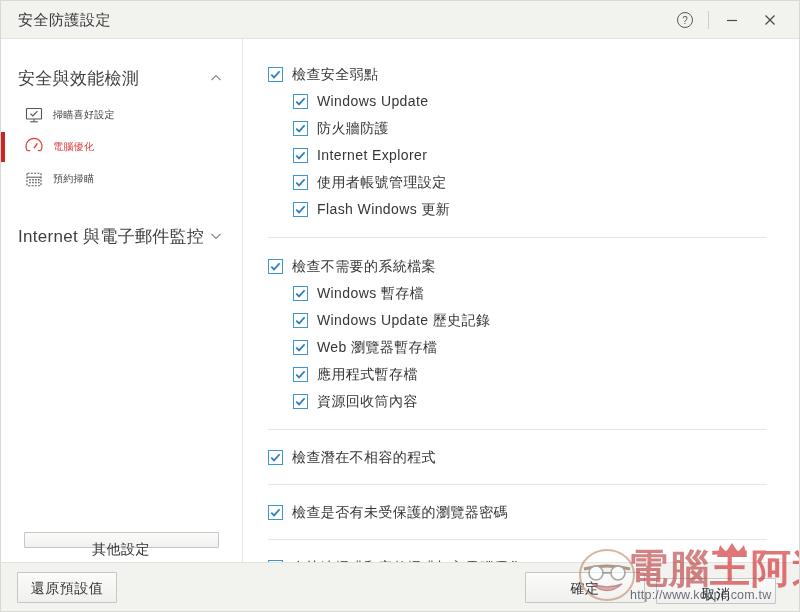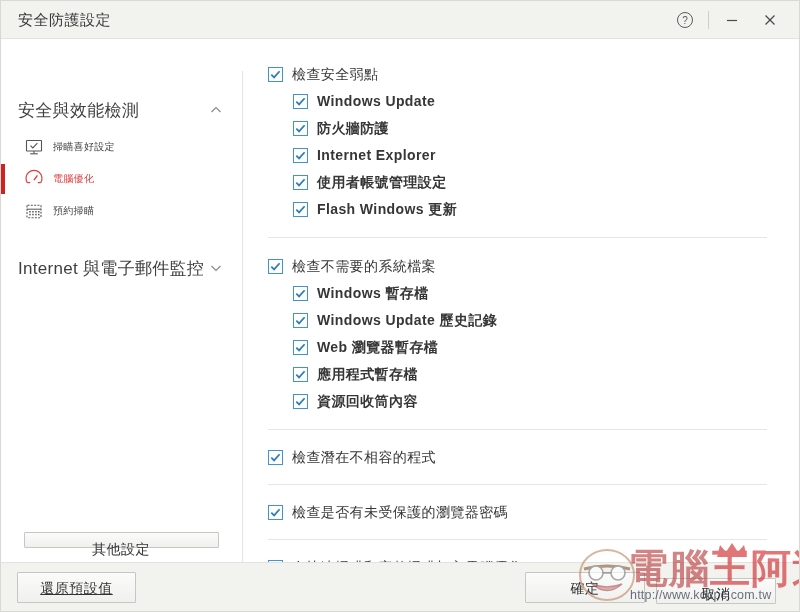--- a/index.html
+++ b/index.html
@@ -71,21 +71,20 @@
     background: #ffffff;
   }
   .sidebar {
     position: absolute;
     top: 0; left: 0;
     width: 242px;
     bottom: 0;
     background: #ffffff;
     border-right: 1px solid #e4e4e0;
     box-sizing: border-box;
-    margin-top: 32px;
   }
   .main {
     position: absolute;
     top: 0; left: 243px; right: 0; bottom: 0;
     background: #ffffff;
   }
 
   
   .group-header {
     position: relative;
@@ -200,21 +199,21 @@
     font-size: 14px;
     color: #363636;
     line-height: 18px;
     letter-spacing: 0.4px;
   }
   .cb-parent { padding-left: 24px; }
   .cb-child  { padding-left: 49px; }
 
   .group-block { padding-top: 0; }
   .parent-row { margin-top: 0; }
-  .child-row  { margin-top: 9px; font-weight: bold; }
+  .child-row  { margin-top: 9px; }
 
   .sep {
     height: 1px;
     background: #e6e6e3;
     margin-left: 24px;
     margin-right: 32px;
   }
 
   
   .footer {
@@ -222,24 +221,23 @@
     left: 0; right: 0; bottom: 0;
     height: 49px;
     background: #f2f2ef;
     border-top: 1px solid #e2e2de;
     box-sizing: border-box;
   }
   .btn-restore {
     position: absolute;
     left: 16px;
     top: 9px;
-    width: 119px;
+    width: 100px;
     height: 31px;
     line-height: 29px;
-    text-decoration: underline;
   }
   .btn-ok {
     position: absolute;
     left: 524px;
     top: 9px;
     width: 120px;
     height: 31px;
     line-height: 29px;
   }
   .btn-cancel {

